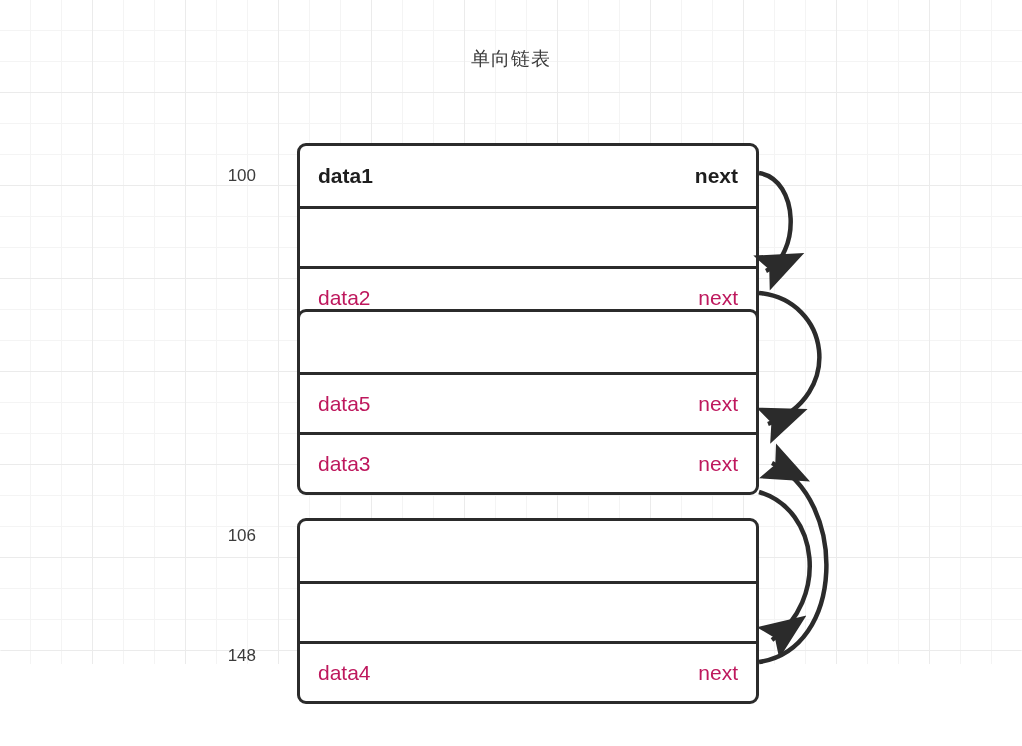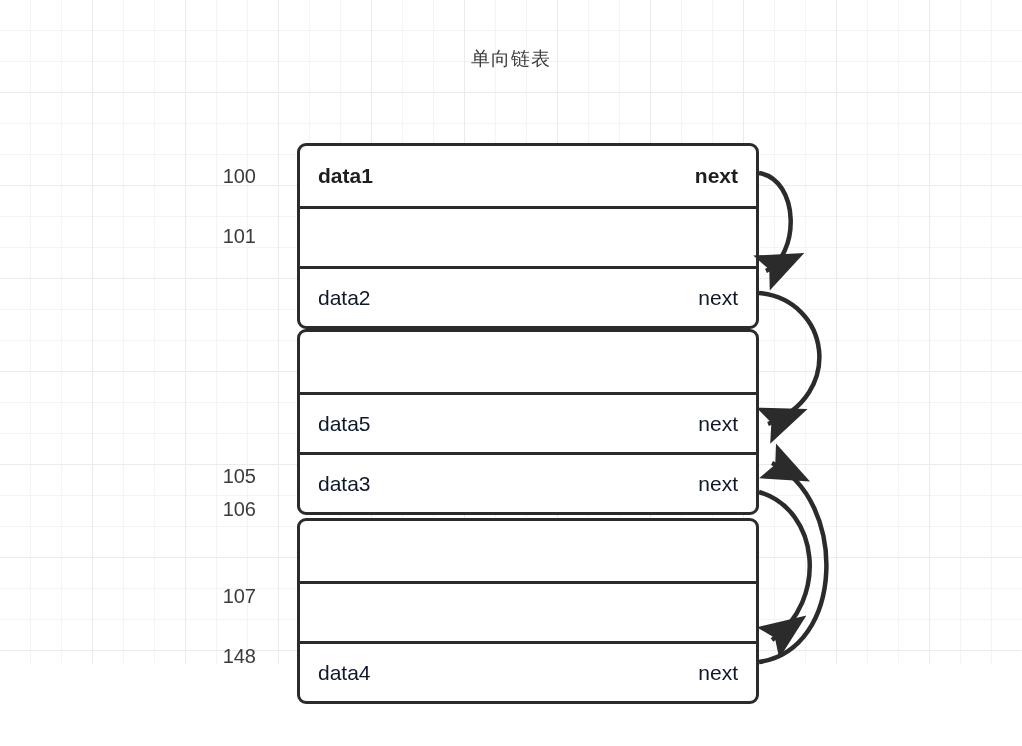--- a/index.html
+++ b/index.html
@@ -43,21 +43,21 @@
     color: #3b3b3b;
     letter-spacing: 1px;
   }
 
   
   .addr {
     position: absolute;
     left: 150px;
     width: 106px;
     text-align: right;
-    font-size: 20px;
+    font-size: 17px;
     color: #3b3b3b;
     height: 60px;
     line-height: 60px;
   }
 
   
   .group {
     position: absolute;
     left: 297px;
     width: 462px;
@@ -69,21 +69,21 @@
 
   .cell {
     position: relative;
     height: 60px;
     box-sizing: border-box;
     display: flex;
     align-items: center;
     justify-content: space-between;
     padding: 0 18px;
     font-size: 21px;
-    color: #0f172a;
+    color: #be185d;
   }
   .cell + .cell {
     border-top: 3px solid #2b2b2b;
   }
   .cell.bold {
     font-weight: bold;
     color: #1e1e1e;
   }
   .cell .label,
   .cell .ptr {
@@ -104,41 +104,38 @@
   }
 </style>
 </head>
 <body>
 
 <div id="canvas">
 
   <div class="title">单向链表</div>
 
   <div class="addr" style="top:146px">100</div>
-  <div class="addr" style="top:206px">101</div>
-  <div class="addr" style="top:446px">105</div>
-  <div class="addr" style="top:479px">106</div>
-  <div class="addr" style="top:566px">107</div>
+  <div class="addr" style="top:506px">106</div>
   <div class="addr" style="top:626px">148</div>
 
   <div class="group" style="top:143px">
     <div class="cell bold">
       <span class="label">data1</span>
       <span class="ptr">next</span>
     </div>
     <div class="cell empty">
       <span class="label"></span>
     </div>
     <div class="cell">
       <span class="label">data2</span>
       <span class="ptr">next</span>
     </div>
   </div>
 
-  <div class="group" style="top:329px">
+  <div class="group" style="top:309px">
     <div class="cell empty">
       <span class="label"></span>
     </div>
     <div class="cell">
       <span class="label">data5</span>
       <span class="ptr">next</span>
     </div>
     <div class="cell">
       <span class="label">data3</span>
       <span class="ptr">next</span>

